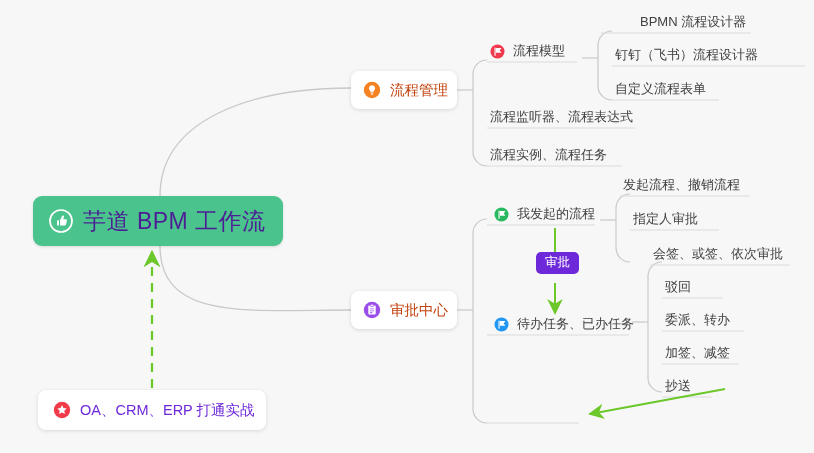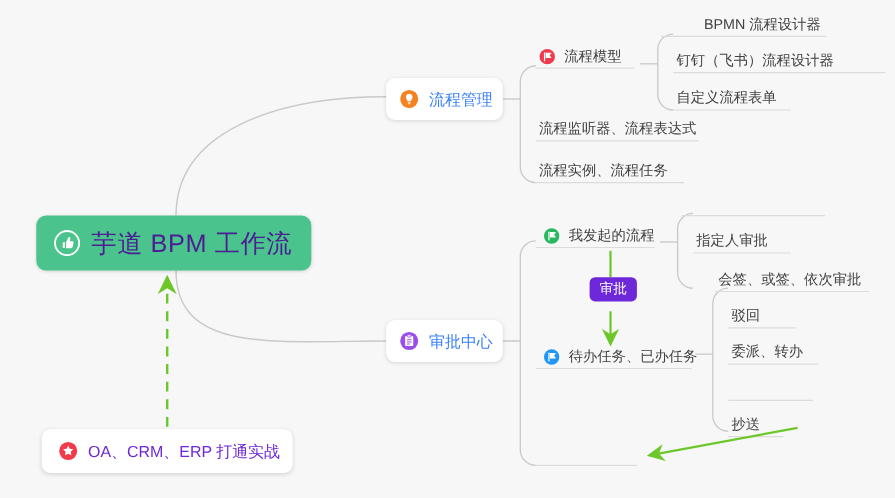--- a/index.html
+++ b/index.html
@@ -56,21 +56,21 @@
     background: #ffffff;
     box-shadow: 0 1px 4px rgba(0,0,0,0.13);
     display: flex;
     align-items: center;
     padding: 0 16px 0 12px;
     box-sizing: border-box;
     white-space: nowrap;
   }
   .branch-label {
     font-size: 14.5px;
-    color: #3b82f6;
+    color: #c2410c;
     margin-left: 9px;
   }
   #branch-flow  { left: 351px; top: 71px;  width: 106px; }
   #branch-appr  { left: 351px; top: 291px; width: 106px; }
 
   
   #footer-card {
     position: absolute;
     left: 38px;
     top: 390px;
@@ -255,38 +255,40 @@
         <circle cx="7.5" cy="7.5" r="7" fill="#27b860"></circle>
         <rect x="4.5" y="3.5" width="1.15" height="8.2" rx="0.55" fill="#ffffff"></rect>
         <path d="M6.0 4.0 h4.9 a0.35 0.35 0 0 1 0.27 0.58 l-1.35 1.6
                  a0.35 0.35 0 0 0 0 0.45 l1.35 1.6 a0.35 0.35 0 0 1 -0.27 0.58
                  H6.0 z" fill="#ffffff"></path>
       </svg>
     </span>
     <span class="txt">我发起的流程</span>
   </div>
 
+  <div class="leaf-node" style="left:623px; top:176px;">发起流程、撤销流程</div>
   <div class="leaf-node" style="left:633px; top:210px;">指定人审批</div>
 
   <div class="sub-node" style="left:494px; top:315px;">
     <span class="ic">
       <svg width="15" height="15" viewBox="0 0 15 15">
         <circle cx="7.5" cy="7.5" r="7" fill="#2196f3"></circle>
         <rect x="4.5" y="3.5" width="1.15" height="8.2" rx="0.55" fill="#ffffff"></rect>
         <path d="M6.0 4.0 h4.9 a0.35 0.35 0 0 1 0.27 0.58 l-1.35 1.6
                  a0.35 0.35 0 0 0 0 0.45 l1.35 1.6 a0.35 0.35 0 0 1 -0.27 0.58
                  H6.0 z" fill="#ffffff"></path>
       </svg>
     </span>
     <span class="txt">待办任务、已办任务</span>
   </div>
 
   <div class="leaf-node" style="left:653px; top:245px;">会签、或签、依次审批</div>
   <div class="leaf-node" style="left:665px; top:278px;">驳回</div>
   <div class="leaf-node" style="left:665px; top:311px;">委派、转办</div>
+  <div class="leaf-node" style="left:665px; top:344px;">加签、减签</div>
   <div class="leaf-node" style="left:665px; top:377px;">抄送</div>
 
 
   <div id="tag-approve">审批</div>
 
   <div id="footer-card">
     <span class="ic">
       <svg width="18" height="18" viewBox="0 0 18 18">
         <circle cx="9" cy="9" r="8.2" fill="#f23b4a"></circle>
         <path d="M9 4.1 l1.43 2.9 3.2 0.47 -2.32 2.26 0.55 3.19

